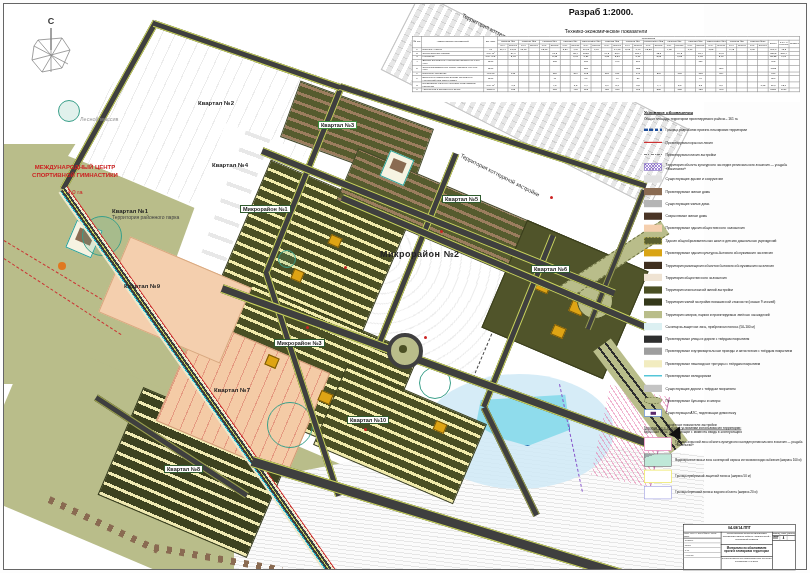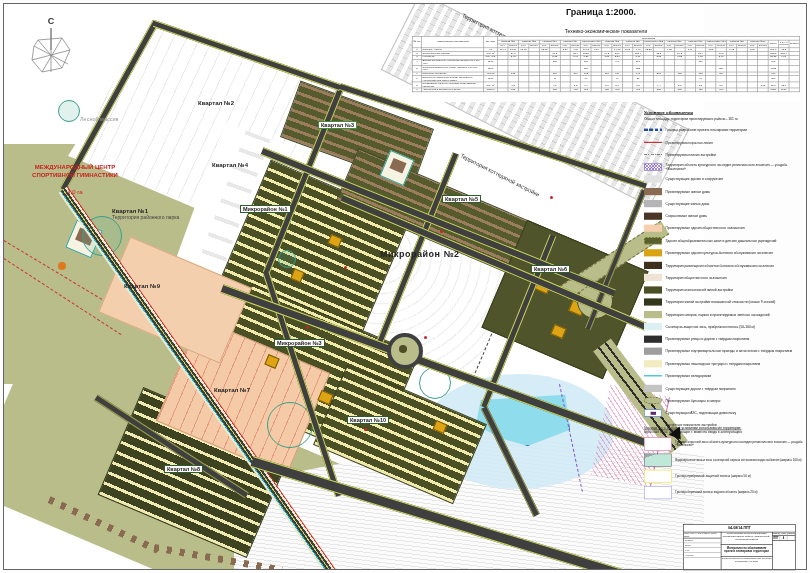--- a/index.html
+++ b/index.html
@@ -322,21 +322,21 @@
         <span>Территория коттеджной застройки</span>
       </div>
 
       <div class="map-label forest" style="left: 76px; top: 112px;">
         <span>Лесной массив</span>
       </div>
     </div>
 </div>
 
 <div id="title">
-  <div>Граница 1:2000.</div>
+  <div>Разраб 1:2000.</div>
 </div>
 <div id="tecaption">Технико-экономические показатели</div>
 
 <div id="table-wrap">
   <div id="table-scale">
     <table class="te" id="te-table">
         <thead>
           <tr>
             <th rowspan="3" style="width: 14px;">№ п/п</th>
             <th rowspan="3" style="width: 110px;">Наименование показателей</th>

